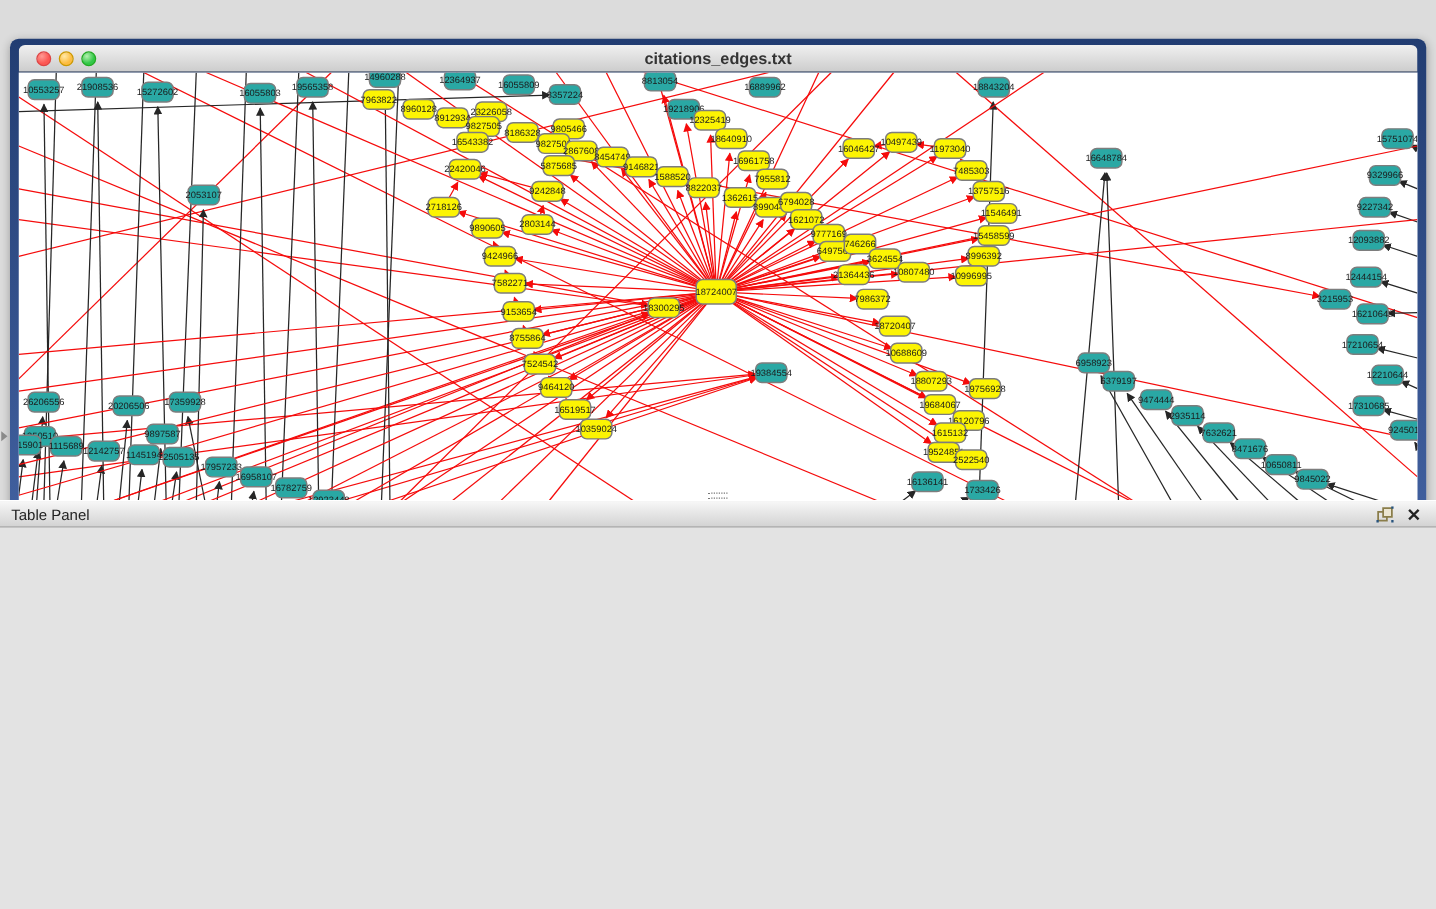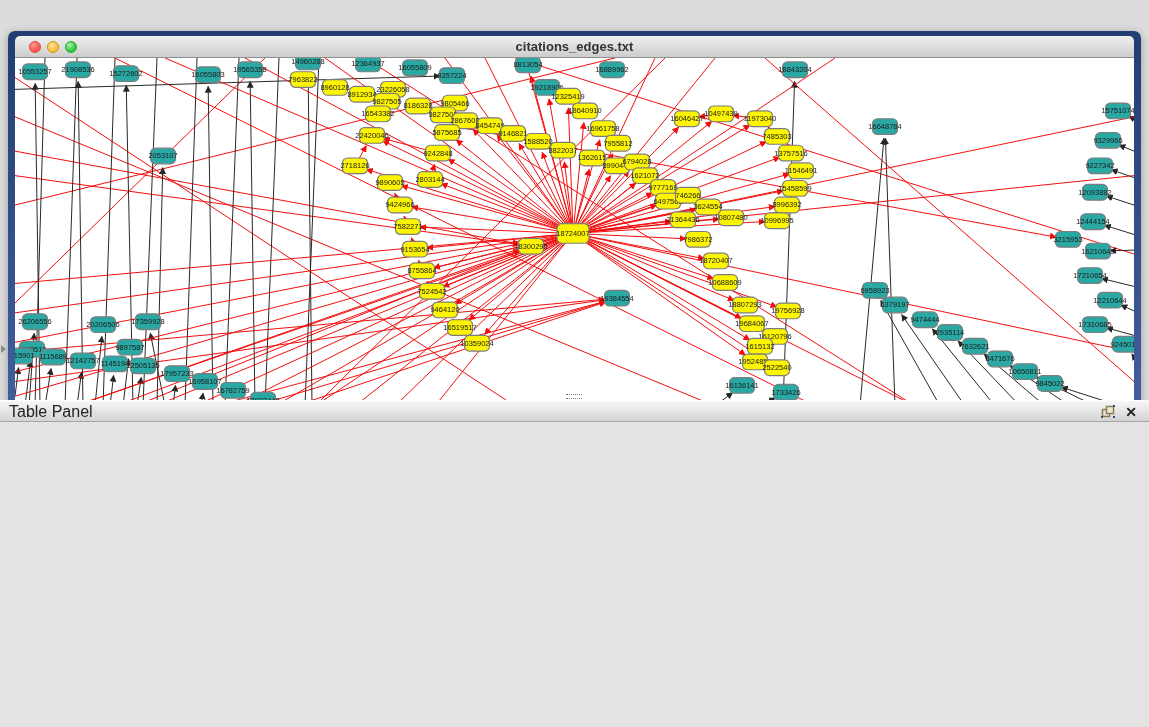--- a/index.html
+++ b/index.html
@@ -23,21 +23,21 @@
 
   .panel-collapse{position:absolute;left:1px;top:345px;width:0;height:0;
     border-top:4px solid transparent;border-bottom:4px solid transparent;border-left:5px solid #8a8a8a;}
   .split-handle{position:absolute;left:566px;top:394px;width:16px;height:5px;
     border-top:1px dotted #777;border-bottom:1px dotted #777;}
 
   
   .bottom-panel{position:absolute;left:0;top:400px;width:1149px;height:327px;background:#e3e3e3;}
   .panel-titlebar{position:absolute;left:0;top:0;width:100%;height:22px;
     background:linear-gradient(#f7f7f7,#d3d3d3);border-bottom:1px solid #a6a6a6;border-top:1px solid #fff;}
-  .panel-title{position:absolute;left:9px;top:0;line-height:22px;font-size:16px;color:#222;}
+  .panel-title{position:absolute;left:9px;top:0;line-height:22px;font-size:12px;color:#222;}
   .panel-float-btn{position:absolute;right:34px;top:4px;width:14px;height:14px;cursor:default;}
   .panel-close-btn{position:absolute;right:12px;top:2px;font-size:14px;font-weight:bold;color:#222;line-height:18px;}
 </style>
 </head>
 <body>
 
 <div class="graph-window">
   <div class="titlebar">
     <span class="tl red"></span>
     <span class="tl yellow"></span>

